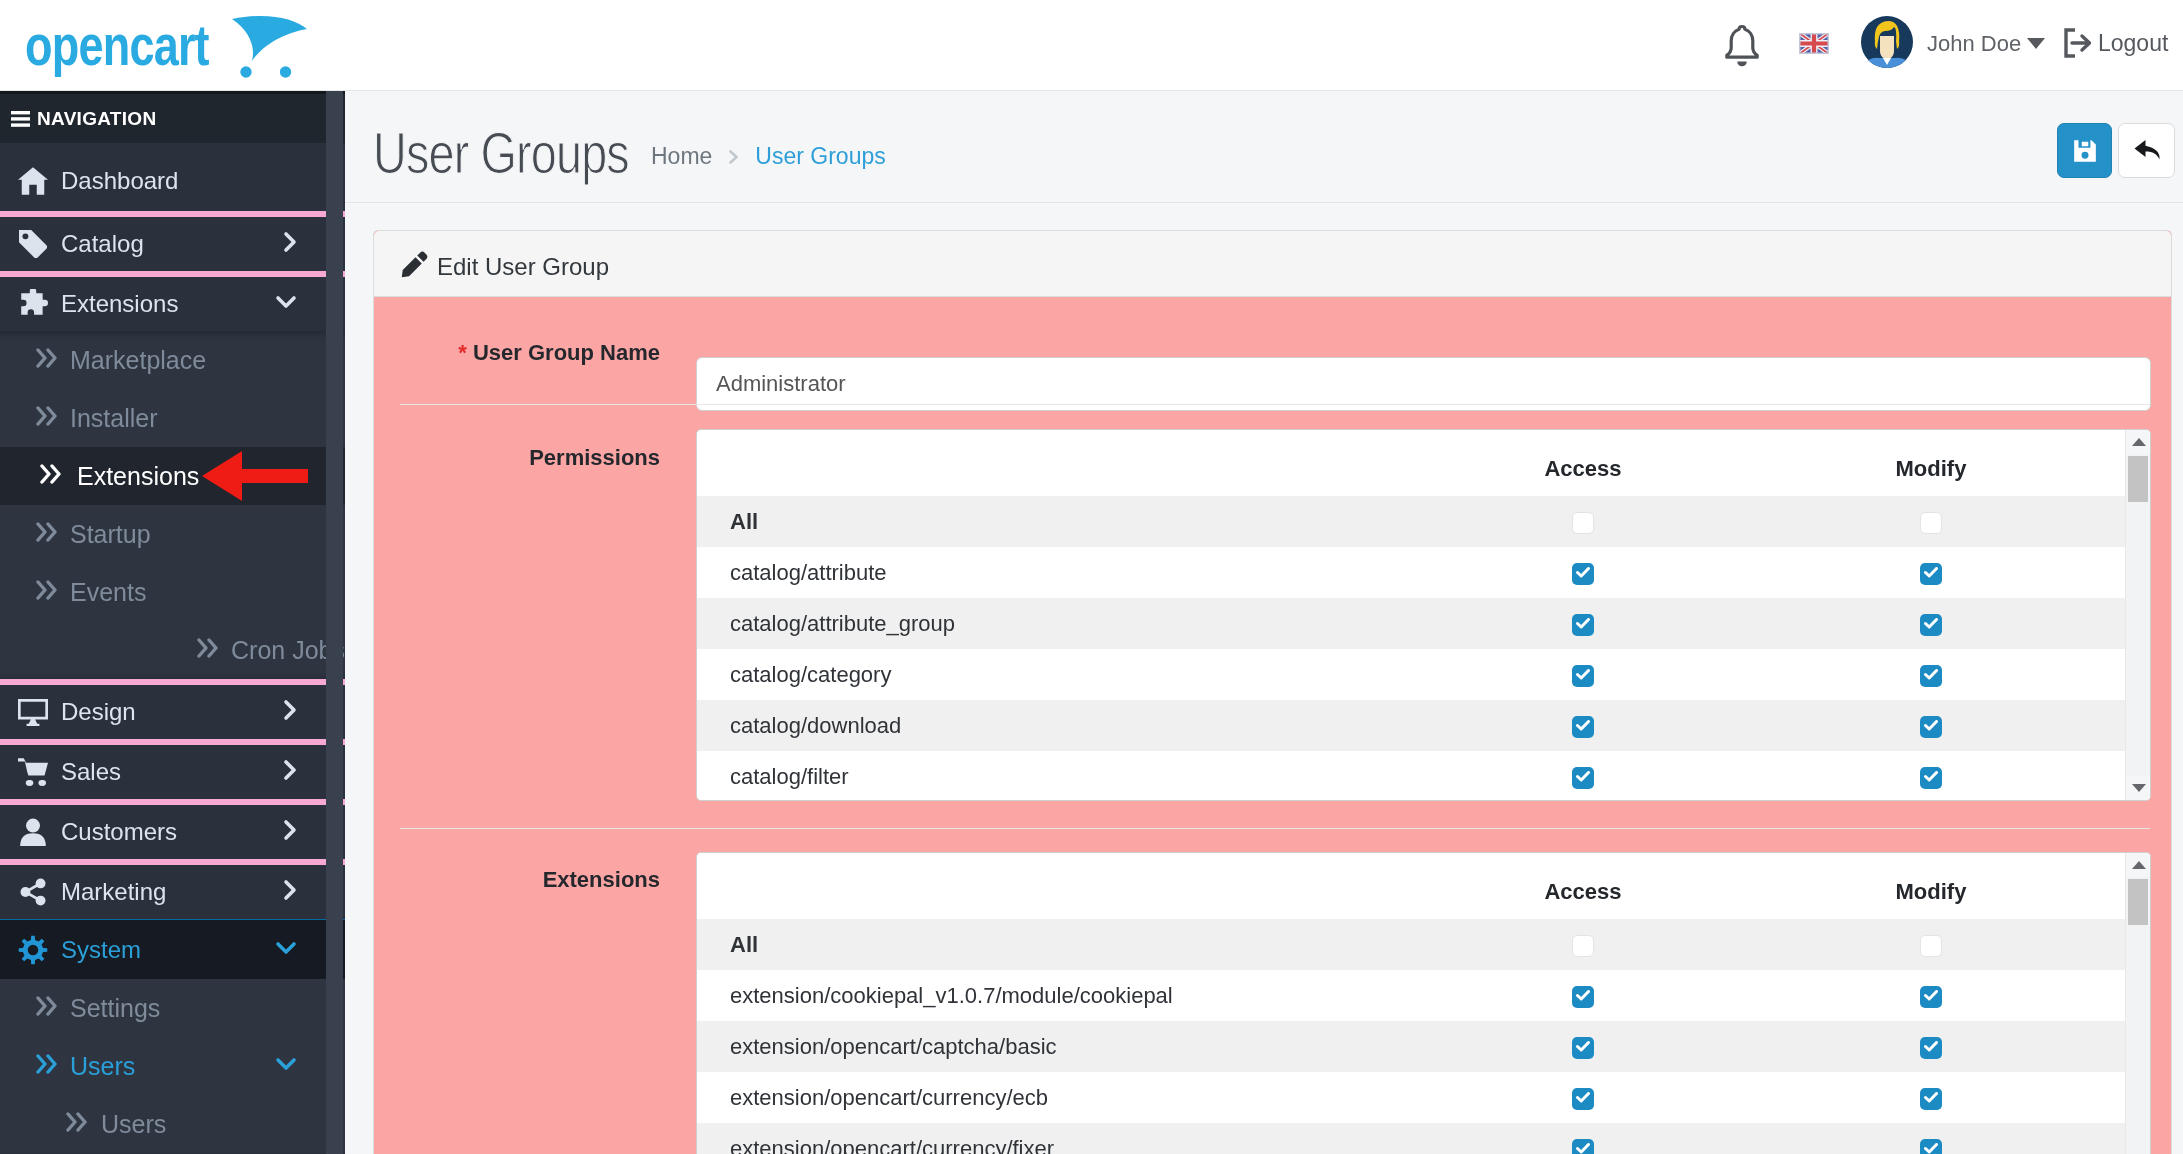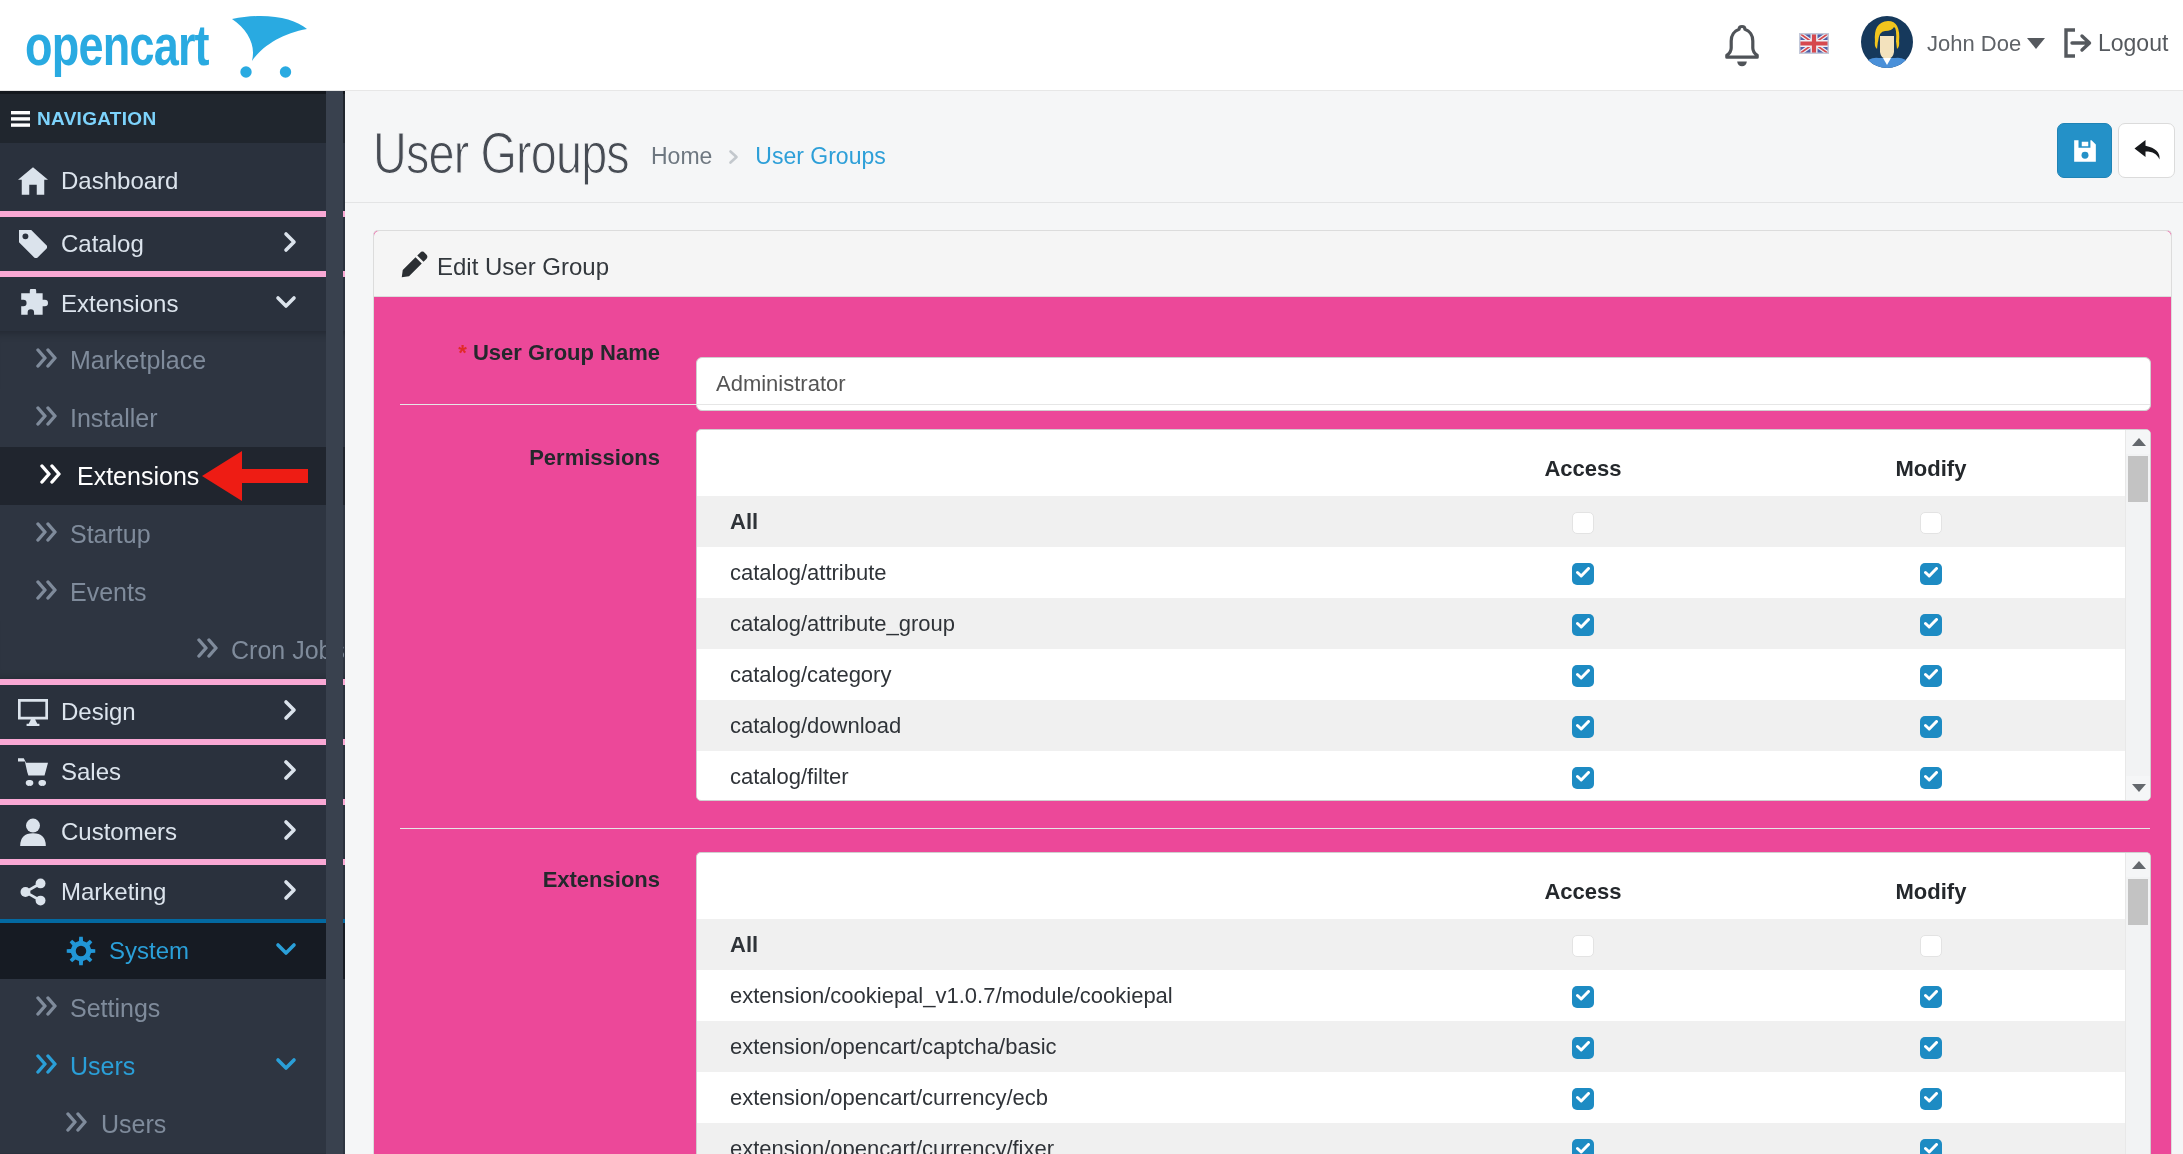--- a/index.html
+++ b/index.html
@@ -13,52 +13,52 @@
 #logo { position:absolute; left:0px; top:3px; }
 .tb-ico { position:absolute; top:0; }
 #johndoe { position:absolute; left:1927px; top:31px; font-size:22px; color:#5f6368; }
 #caret { position:absolute; left:2027px; top:38px; width:0; height:0;
   border-left:9px solid transparent; border-right:9px solid transparent; border-top:11px solid #55595e; }
 #logouttxt { position:absolute; left:2098px; top:30px; font-size:23px; color:#55595e; }
 
 
 #sidebar { position:absolute; left:0; top:91px; width:345px; height:1063px; background:#2a313d; }
 #sidescroll { position:absolute; right:2px; top:0; width:17px; height:1063px; background:#39414e; }
-#navhead { height:52px; background:#20262e; border-top:3px solid #14181e; display:flex; align-items:center; color:#7dd3fc; font-weight:bold; font-size:19px; letter-spacing:0.3px; padding-left:11px; }
+#navhead { height:52px; background:#20262e; border-top:3px solid #14181e; display:flex; align-items:center; color:#ffffff; font-weight:bold; font-size:19px; letter-spacing:0.3px; padding-left:11px; }
 #navhead svg { margin-right:7px; }
 .mi { position:relative; height:60px; display:flex; align-items:center; border-top:6px solid #f9a8d4; }
 .mi .ico { width:30px; margin-left:18px; margin-right:13px; display:flex; justify-content:center; }
 .mi .lbl { font-size:24px; color:#dce4ed; }
 .mi .chev { position:absolute; right:48px; top:50%; transform:translateY(-50%); }
 .smi { position:relative; height:58px; display:flex; align-items:center; background:#2e3541; }
 .smi .ico { width:22px; margin-left:36px; margin-right:12px; }
 .smi .lbl { font-size:25px; color:#7f8b9b; }
 .smi.active { background:#20252e; }
 .smi.active .lbl { color:#fff; }
 .smi.active .ico { margin-left:40px; margin-right:15px; }
 .smi.blue .lbl { color:#2a9fd8; }
 .smi .chev { position:absolute; right:48px; top:50%; transform:translateY(-50%); }
-.mi.open { background:#161b23; border-top:4px solid #0369a1;padding-left:48px; }
+.mi.open { background:#161b23; border-top:1px solid #0369a1; }
 .mi.open .lbl { color:#2a9fd8; }
 .smi2 { position:relative; height:58px; display:flex; align-items:center; background:#2e3541; }
 .smi2 .ico { width:22px; margin-left:66px; margin-right:13px; }
 .smi2 .lbl { font-size:25px; color:#7f8b9b; }
 #redarrow { position:absolute; left:200px; top:50%; transform:translateY(-50%); }
 
 
 #main { position:absolute; left:345px; top:91px; width:1838px; height:1063px; background:#f5f6f7; }
 #pagehead { position:absolute; left:0; top:0; width:1838px; height:112px; border-bottom:1px solid #e3e4e5; }
 #h1 { position:absolute; left:28px; top:34px; font-size:57px; font-weight:300; color:#474c54; letter-spacing:-1px; line-height:1; transform:scaleX(0.82); transform-origin:0 0; -webkit-text-stroke:1.1px #f5f6f7; }
 #crumbs { position:absolute; left:306px; top:52px; font-size:23px; color:#6e7780; }
 #crumbs .sepv { margin:0 16px; position:relative; top:1px; }
 #crumbs .cur { color:#2d9fd8; }
 #btn-save { position:absolute; left:1712px; top:32px; width:55px; height:55px; background:#2491c8; border:1px solid #1f83b5; border-radius:7px; display:flex; align-items:center; justify-content:center; }
 #btn-undo { position:absolute; left:1773px; top:32px; width:57px; height:55px; background:#fff; border:1px solid #dbdbdb; border-radius:7px; display:flex; align-items:center; justify-content:center; }
 
-#panel { position:absolute; left:28px; top:139px; width:1799px; height:924px; background:#ec4899; border:1px solid #dcdcdc; border-radius:5px 5px 0 0; border-bottom:none; }
+#panel { position:absolute; left:28px; top:139px; width:1799px; height:924px; background:#fca5a5; border:1px solid #dcdcdc; border-radius:5px 5px 0 0; border-bottom:none; }
 #panelhead { height:66px; background:#f5f5f5; border-bottom:1px solid #dcdcdc; border-radius:5px 5px 0 0; display:flex; align-items:center; padding-left:25px; padding-top:6px; font-size:24px; color:#33383d; }
 #panelhead svg { margin-right:8px; position:relative; top:-2px; }
 
 .flabel { position:absolute; font-size:22px; font-weight:bold; color:#24282c; text-align:right; width:266px; }
 .req:before { content:"* "; color:#e02b27; font-weight:bold; }
 #input1 { position:absolute; left:322px; top:94px; width:1455px; height:54px; border:1px solid #cfcfcf; border-radius:6px; font-size:22px; color:#555; display:flex; align-items:center; padding-left:19px; background:#fff;margin-top:32px; }
 .hr { position:absolute; left:26px; width:1750px; height:1px; background:#e6e6e6; }
 
 .scrollbox { position:absolute; left:322px; width:1455px; border:1px solid #cfcfcf; border-radius:5px; background:#fff; overflow:hidden; }
 table.perm { width:1403px; border-collapse:collapse; table-layout:fixed; }

